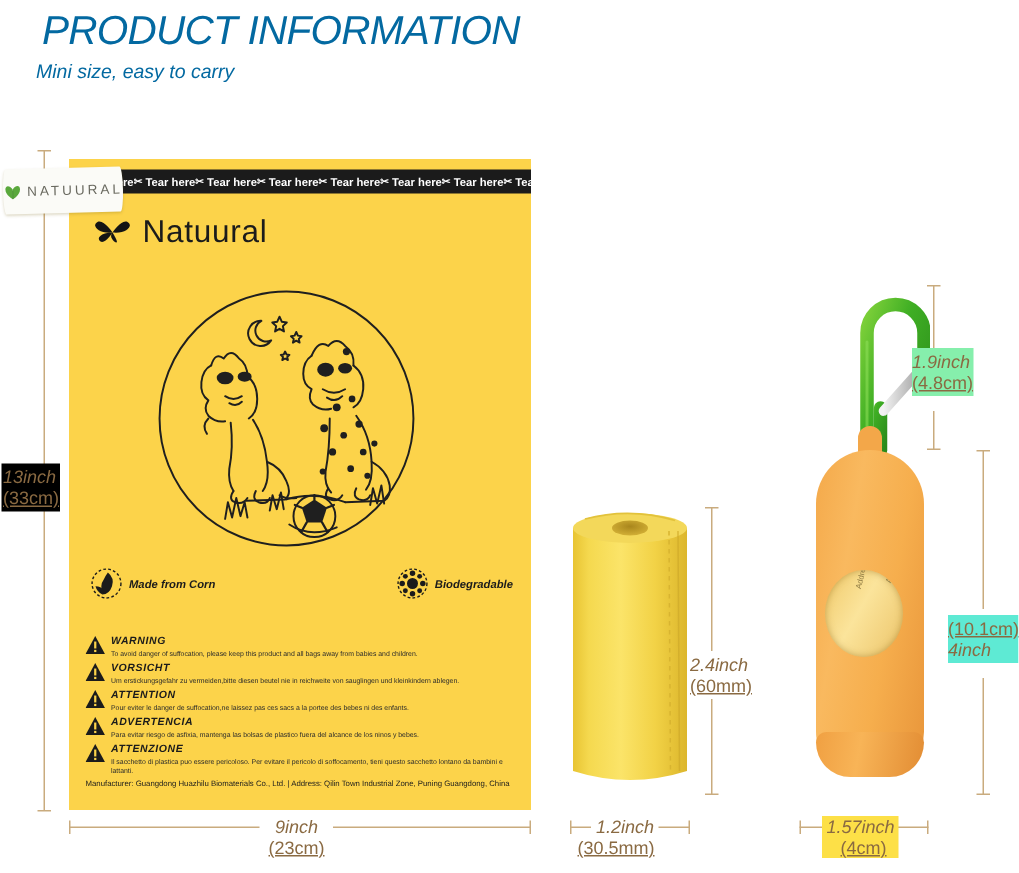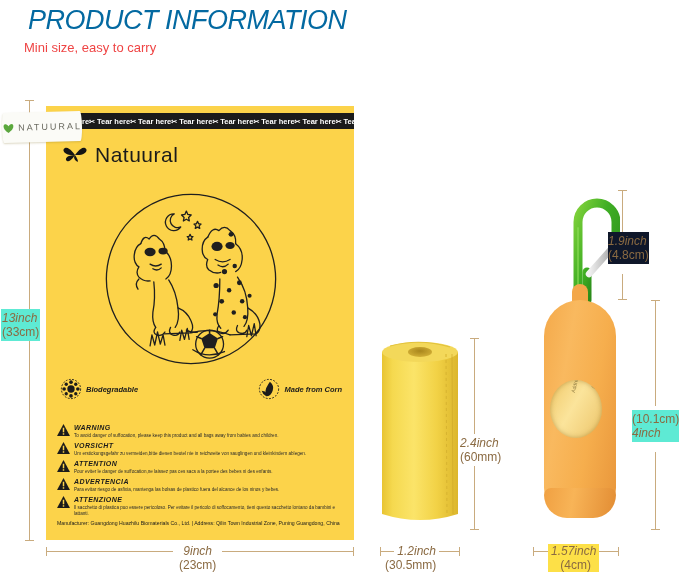--- a/index.html
+++ b/index.html
@@ -25,21 +25,22 @@
     font-style: italic;
     letter-spacing: -0.5px;
     color: #0369a1;
     white-space: nowrap;
   }
   #header-subtitle {
     position: absolute;
     left: 24px;
     top: 40px;
     font-size: 13px;
-    color: #ef4444;
+    font-style: italic;
+    color: #0369a1;
     white-space: nowrap;
   }
 
   
   .dim-line-v {
     position: absolute;
     width: 1px;
     background: #c9ab7e;
   }
   .dim-line-h {
@@ -62,20 +63,21 @@
   .dim-label {
     position: absolute;
     font-size: 12px;
     font-style: italic;
     color: #8a6a42;
     line-height: 14px;
     white-space: nowrap;
   }
   .dim-label .cm {
     font-style: normal;
+    text-decoration: underline;
   }
 
   
   #bag {
     position: absolute;
     left: 46px;
     top: 106px;
     width: 308px;
     height: 434px;
     background: #fcd34a;
@@ -279,21 +281,21 @@
 </style>
 </head>
 <body>
 
 <div id="header-title" class="nosel">PRODUCT INFORMATION</div>
 <div id="header-subtitle" class="nosel">Mini size, easy to carry</div>
 
 <div class="dim-line-v" style="left:29px; top:100px; height:440px;"></div>
 <div class="dim-cap-v" style="left:25px; top:100px;"></div>
 <div class="dim-cap-v" style="left:25px; top:540px;"></div>
-<div class="dim-label" style="left:1px; top:309px; background:#5eead4; padding:2px 1px;">
+<div class="dim-label" style="left:1px; top:309px; background:#000000; padding:2px 1px;">
   <div>13inch</div>
   <div class="cm">(33cm)</div>
 </div>
 
 <div id="bag">
 
   <div id="bag-tear-strip" class="nosel">
     <span class="tear-item">
         <span class="scissor">✂</span>
         <span>Tear here</span>
@@ -399,44 +401,44 @@
       <path d="M160 162 l2 -12 l3 11 l3 -13 l2 13"></path>
 
       <circle cx="120" cy="170" r="15"></circle>
       <path d="M120 158 l9 6 l-3.5 10.5 h-11 L111 164 Z" fill="#1f1f1f" stroke="none"></path>
       <path d="M120 155 l0 3 M129 164 l5 -2 M125.5 174.5 l4 7 M114.5 174.5 l-4 7 M111 164 l-5 -2" stroke-width="1.6"></path>
       <path d="M102 176 q15 10 34 2"></path>
     </g>
   </svg>
 
   <div id="eco-row">
+    <div class="eco-badge">
+      <svg width="22" height="22" viewBox="0 0 24 24">
+        <circle cx="12" cy="12" r="10.5" fill="none" stroke="#1b1b1b" stroke-width="1" stroke-dasharray="2 1.6"></circle>
+        <path d="M13 4 q5 4 3 10 q-2 6 -7 6 q-2 -7 1 -11 q1.5 -3 3 -5 Z" fill="#1b1b1b"></path>
+        <path d="M9 20 q-4 -2 -5 -6 q4 0 6 3 Z" fill="#1b1b1b"></path>
+      </svg>
+      <span class="eco-label">Made from Corn</span>
+    </div>
     <div class="eco-badge">
       <svg width="22" height="22" viewBox="0 0 24 24">
         <circle cx="12" cy="12" r="10.5" fill="none" stroke="#1b1b1b" stroke-width="1" stroke-dasharray="2 1.6"></circle>
         <circle cx="12" cy="12" r="4" fill="#1b1b1b"></circle>
         <g fill="#1b1b1b">
           <circle cx="12" cy="4.5" r="2"></circle>
             <circle cx="12" cy="19.5" r="2"></circle>
           <circle cx="4.5" cy="12" r="2"></circle>
             <circle cx="19.5" cy="12" r="2"></circle>
           <circle cx="6.8" cy="6.8" r="1.8"></circle>
             <circle cx="17.2" cy="6.8" r="1.8"></circle>
           <circle cx="6.8" cy="17.2" r="1.8"></circle>
             <circle cx="17.2" cy="17.2" r="1.8"></circle>
         </g>
       </svg>
       <span class="eco-label">Biodegradable</span>
-    </div>
-    <div class="eco-badge">
-      <svg width="22" height="22" viewBox="0 0 24 24">
-        <circle cx="12" cy="12" r="10.5" fill="none" stroke="#1b1b1b" stroke-width="1" stroke-dasharray="2 1.6"></circle>
-        <path d="M13 4 q5 4 3 10 q-2 6 -7 6 q-2 -7 1 -11 q1.5 -3 3 -5 Z" fill="#1b1b1b"></path>
-        <path d="M9 20 q-4 -2 -5 -6 q4 0 6 3 Z" fill="#1b1b1b"></path>
-      </svg>
-      <span class="eco-label">Made from Corn</span>
     </div>
   </div>
 
   <div id="warn-block">
     <div class="warn-row">
       <svg width="13" height="12" viewBox="0 0 14 13">
         <path d="M7 0 L14 13 L0 13 Z" fill="#1b1b1b"></path>
         <rect x="6.2" y="4" width="1.6" height="5" fill="#fcd34a"></rect>
         <rect x="6.2" y="10" width="1.6" height="1.6" fill="#fcd34a"></rect>
       </svg>
@@ -578,21 +580,21 @@
       <div class="disp-window-text" style="left:20px; top:12px;">Address: Qilin T</div>
     </div>
   </div>
   <div id="disp-base"></div>
 </div>
 
 <div class="dim-line-v" style="left:622px; top:190px; height:48px;"></div>
 <div class="dim-cap-v" style="left:618px; top:190px;"></div>
 <div class="dim-line-v" style="left:622px; top:274px; height:26px;"></div>
 <div class="dim-cap-v" style="left:618px; top:299px;"></div>
-<div class="dim-label" style="left:608px; top:232px; background:#0f172a; padding:2px 0;">
+<div class="dim-label" style="left:608px; top:232px; background:#86efac; padding:2px 0;">
   <div>1.9inch</div>
   <div class="cm">(4.8cm)</div>
 </div>
 
 <div class="dim-line-v" style="left:655px; top:300px; height:106px;"></div>
 <div class="dim-cap-v" style="left:651px; top:300px;"></div>
 <div class="dim-line-v" style="left:655px; top:452px; height:78px;"></div>
 <div class="dim-cap-v" style="left:651px; top:529px;"></div>
 <div class="dim-label" style="left:632px; top:410px; background:#5eead4; padding:2px 0;">
   <div class="cm">(10.1cm)</div>

